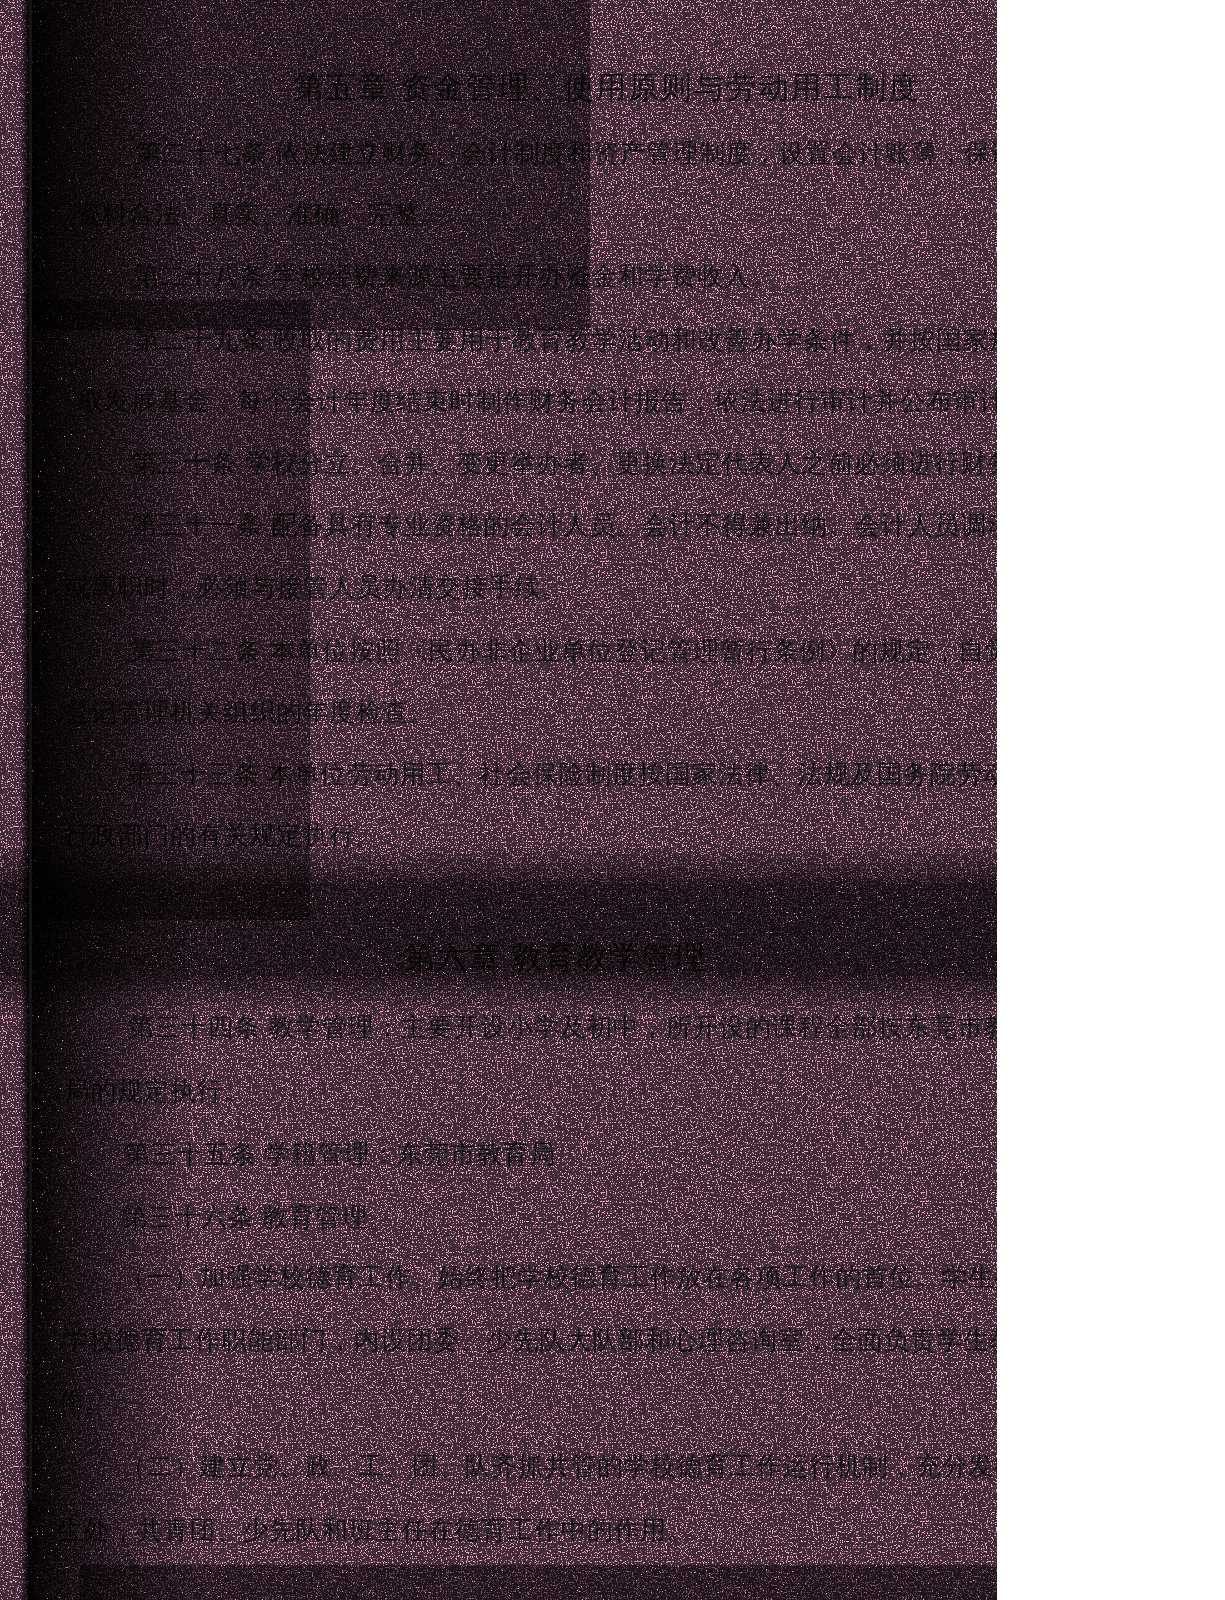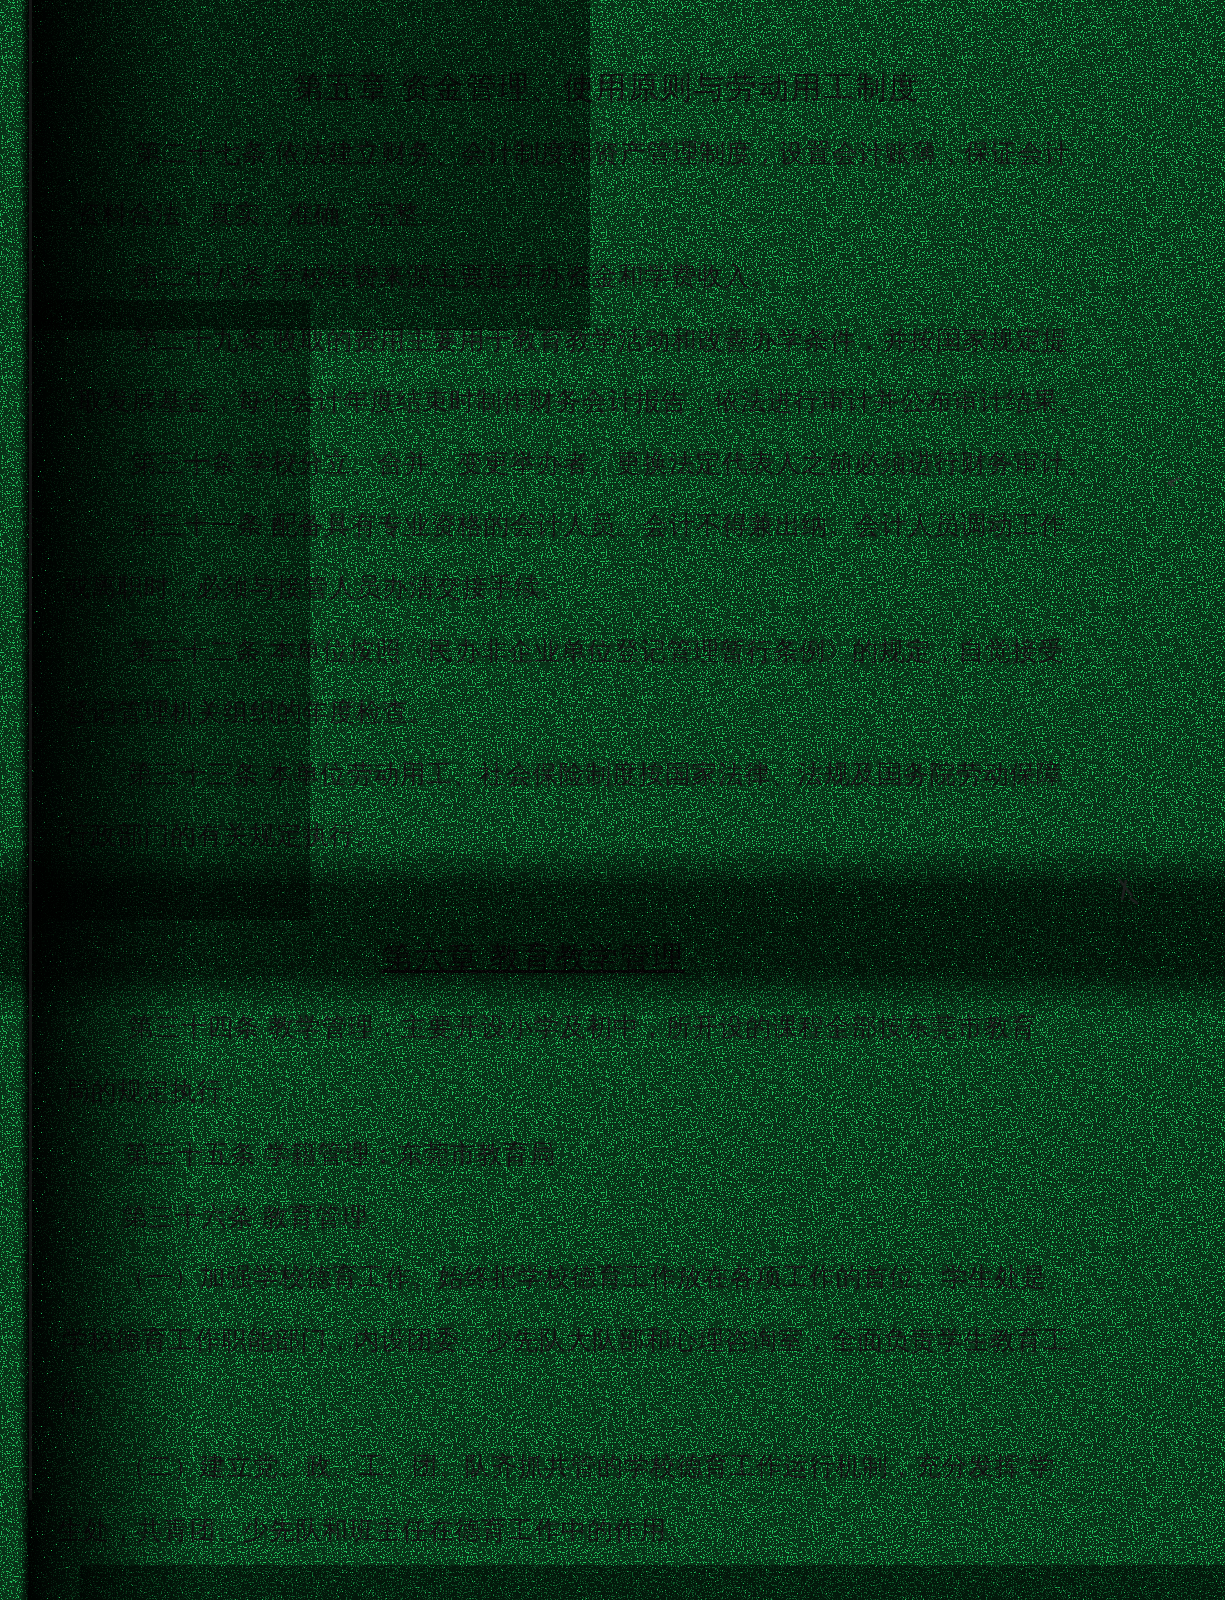--- a/index.html
+++ b/index.html
@@ -2,23 +2,23 @@
 <html><head>
 <meta charset="utf-8">
 <style>
   html, body {
     margin: 0;
     padding: 0;
     background: #ffffff;
   }
   .page {
     position: relative;
-    width: 1225px;
+    width: 997px;
     height: 1600px;
-    background: #22c55e;
+    background: #f9a8d4;
     overflow: hidden;
     font-family: "Liberation Sans", sans-serif;
   }
   .line {
     position: absolute;
     white-space: nowrap;
     font-size: 26px;
     line-height: 1.15;
     letter-spacing: 0.5px;
     color: #383838;
@@ -59,21 +59,21 @@
     <div class="line" style="left:133px; top:326px;">第二十九条 收取的费用主要用于教育教学活动和改善办学条件，并按国家规定提</div>
     <div class="line" style="left:78px; top:387px;">取发展基金，每个会计年度结束时制作财务会计报告，依法进行审计并公布审计结果。</div>
     <div class="line" style="left:131px; top:449px;">第三十条  学校分立、合并、变更举办者、更换法定代表人之前必须进行财务审计。</div>
     <div class="line" style="left:131px; top:511px;">第三十一条 配备具有专业资格的会计人员。会计不得兼出纳。会计人员调动工作</div>
     <div class="line" style="left:64px; top:573px;">或离职时，必须与接管人员办清交接手续。</div>
     <div class="line" style="left:129px; top:637px;">第三十二条 本单位按照《民办非企业单位登记管理暂行条例》的规定，自觉接受</div>
     <div class="line" style="left:64px; top:698px;">登记管理机关组织的年度检查。</div>
     <div class="line" style="left:127px; top:760px;">第三十三条 本单位劳动用工、社会保险制度按国家法律、法规及国务院劳动保障</div>
     <div class="line" style="left:64px; top:821px;">行政部门的有关规定执行。</div>
 
-    <div class="line heading" style="left:382px; top:940px;text-decoration:underline;">第六章  教育教学管理</div>
+    <div class="line heading" style="left:404px; top:940px;">第六章  教育教学管理</div>
 
     <div class="line" style="left:128px; top:1013px;">第三十四条  教学管理：主要开设小学及初中，所开设的课程全部按东莞市教育</div>
     <div class="line" style="left:64px; top:1077px;">局的规定执行。</div>
     <div class="line" style="left:124px; top:1140px;">第三十五条  学籍管理：东莞市教育局</div>
     <div class="line" style="left:122px; top:1203px;">第三十六条  教育管理。</div>
     <div class="line" style="left:120px; top:1263px;">（一）加强学校德育工作。始终把学校德育工作放在各项工作的首位。学生处是</div>
     <div class="line" style="left:62px; top:1326px;">学校德育工作职能部门，内设团委、少先队大队部和心理咨询室，全面负责学生教育工</div>
     <div class="line" style="left:58px; top:1388px;">作。</div>
     <div class="line" style="left:120px; top:1452px;">（二）建立党、政、工、团、队齐抓共管的学校德育工作运行机制，充分发挥 学</div>
     <div class="line" style="left:57px; top:1516px;">生处，共青团、少先队和班主任在德育工作中的作用。</div>

